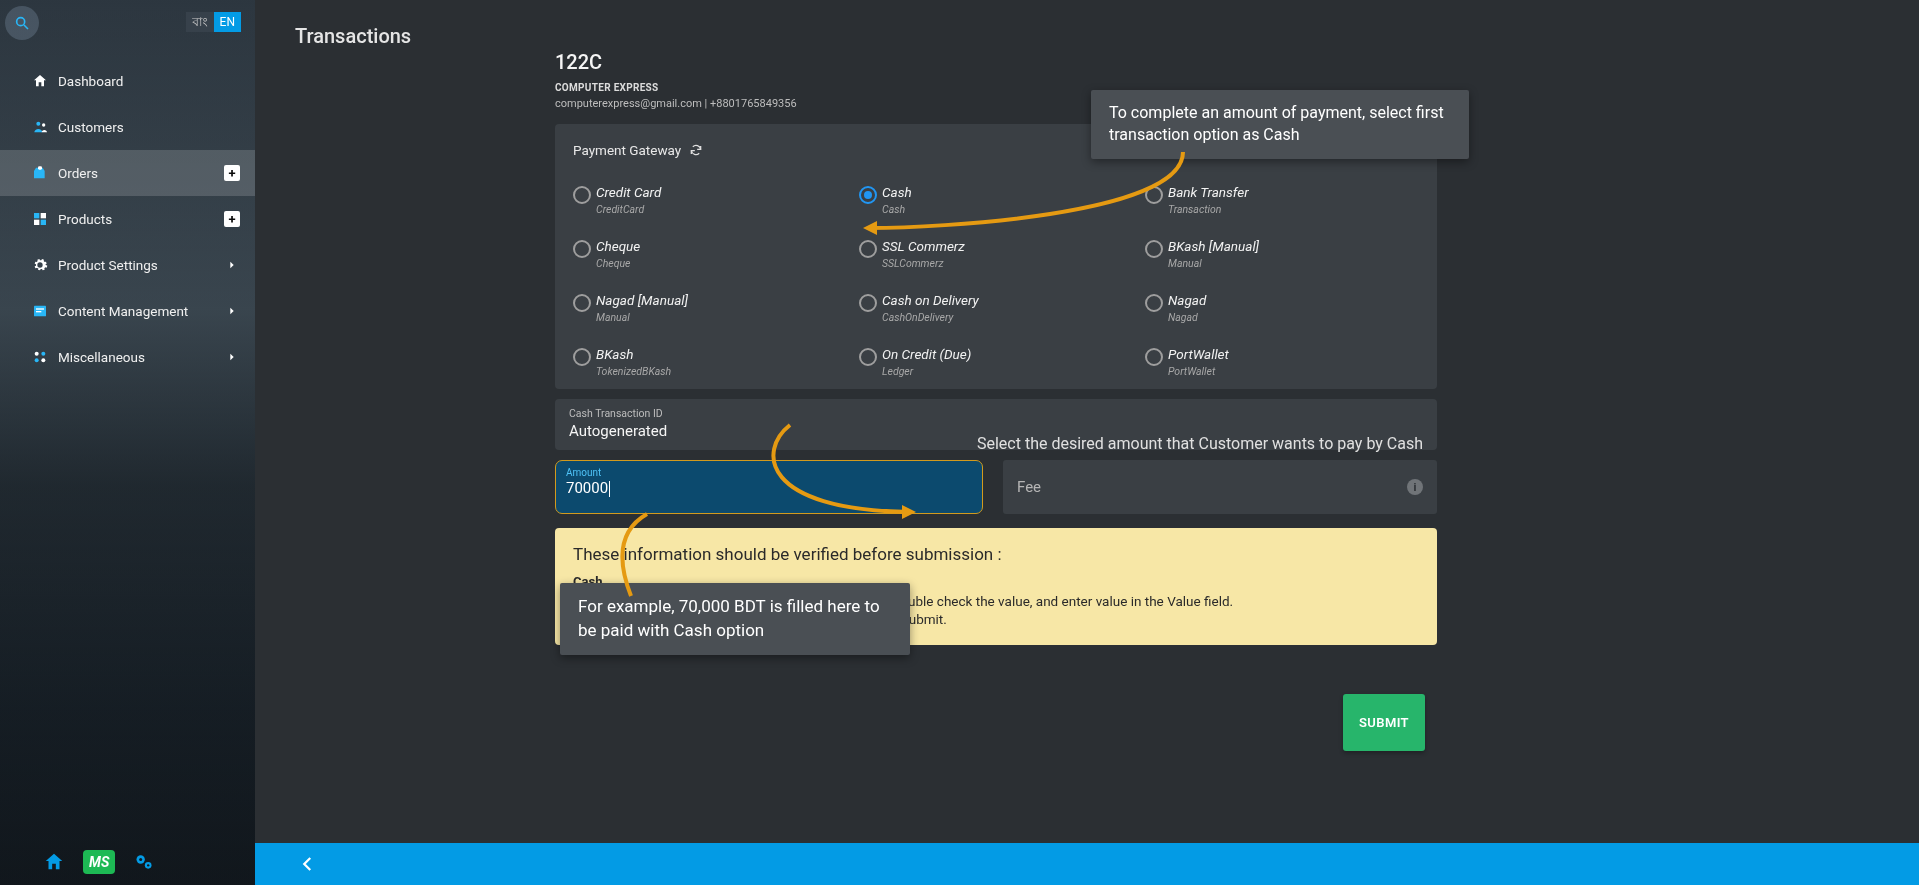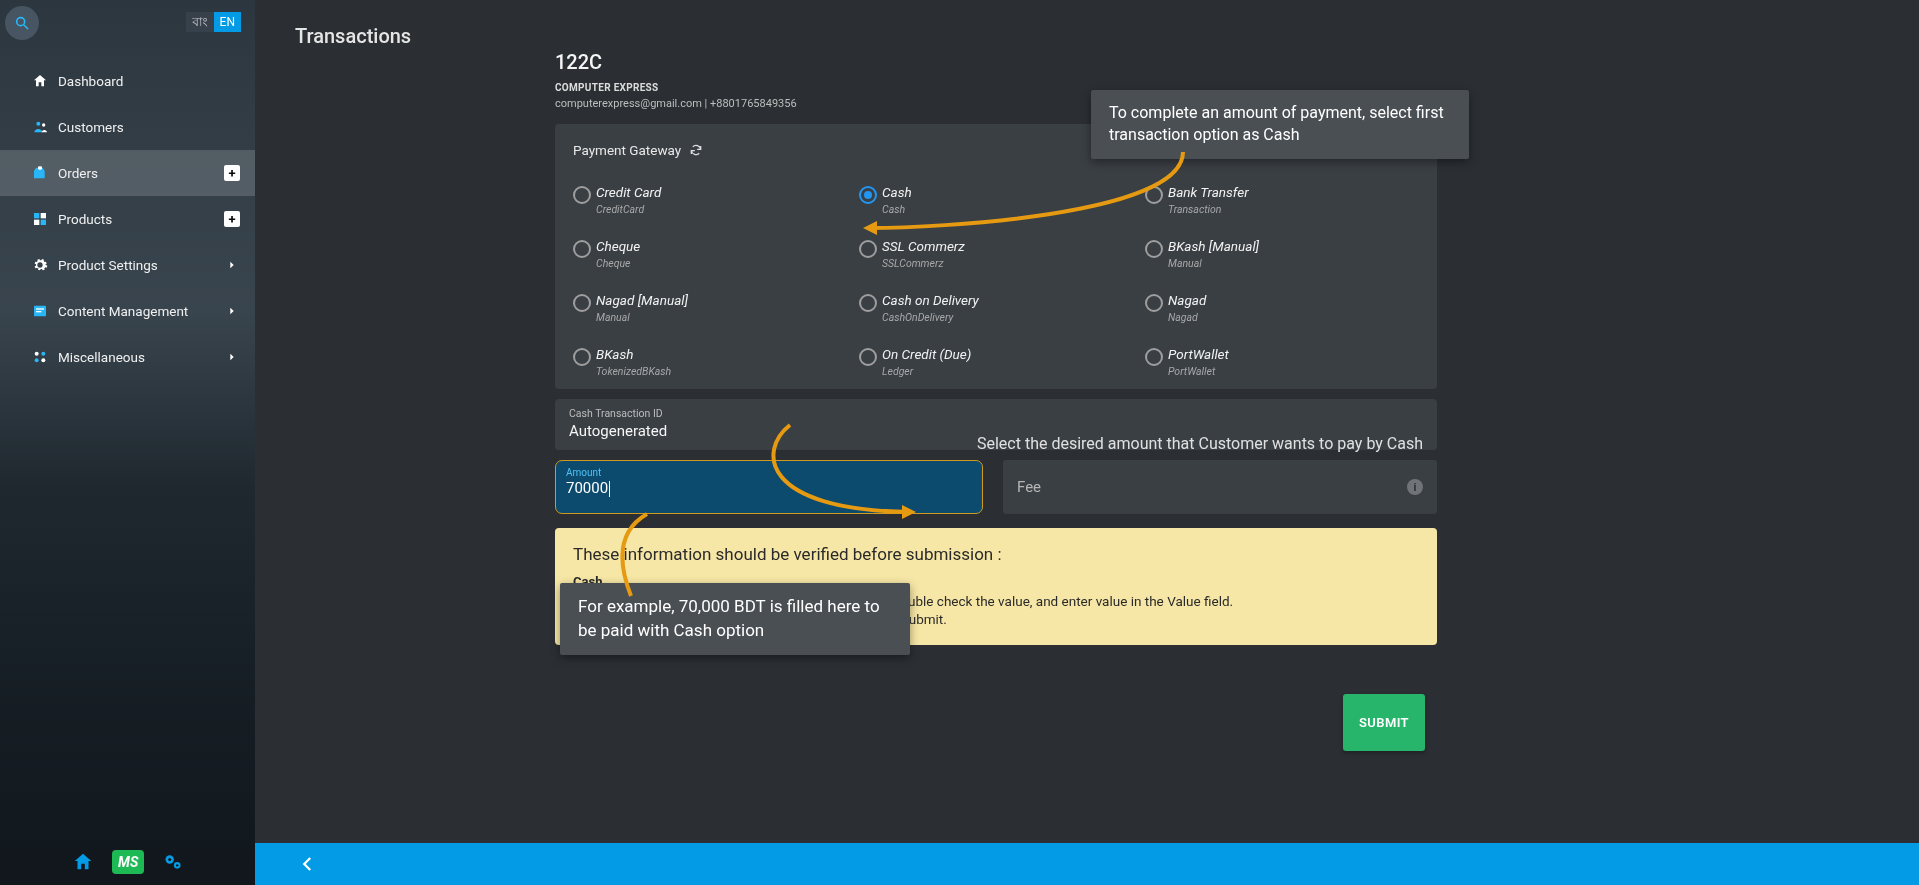--- a/index.html
+++ b/index.html
@@ -26,21 +26,21 @@
   color:#f0f0f0; font-size:13.5px; cursor:pointer;
 }
 .nav-item.active { background:rgba(255,255,255,0.16); }
 .nav-item .ico { width:26px; display:inline-flex; align-items:center; justify-content:flex-start; }
 .nav-item .lbl { flex:1; }
 .nav-item .trail { width:18px; display:inline-flex; align-items:center; justify-content:center; }
 .nav-add { width:16px; height:16px; background:#fff; color:#0a0a0a; font-size:13px; font-weight:bold;
            display:inline-flex; align-items:center; justify-content:center; border-radius:2px; }
 
 .bottombar { position:absolute; bottom:0; left:0; width:255px; height:46px;
-             display:flex; align-items:center; padding-left:72px; gap:18px; }
+             display:flex; align-items:center; padding-left:43px; gap:18px; }
 .bottombar .home-circle, .bottombar .ms-badge, .bottombar .gears { cursor:pointer; }
 .ms-badge { background:#1db954; color:#fff; font-weight:bold; font-size:14px; border-radius:4px;
             padding:4px 6px; font-style:italic; }
 
 
 .main { position:absolute; left:255px; top:0; right:0; height:885px; background:#2b2f33; }
 .page-title { font-size:20px; color:#e5e5e5; font-weight:500; padding:24px 0 0 40px; }
 
 .content { position:absolute; left:300px; top:50px; width:882px; }
 

